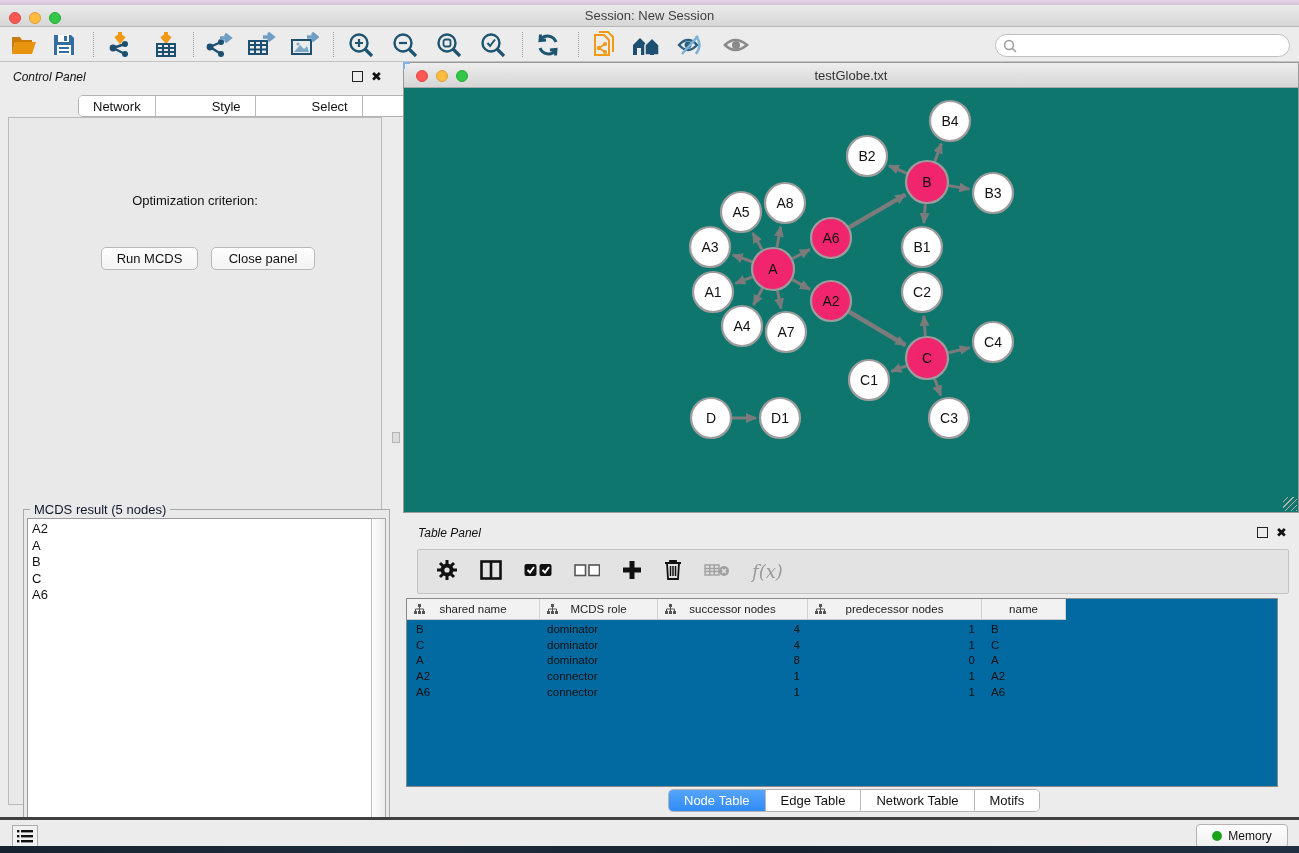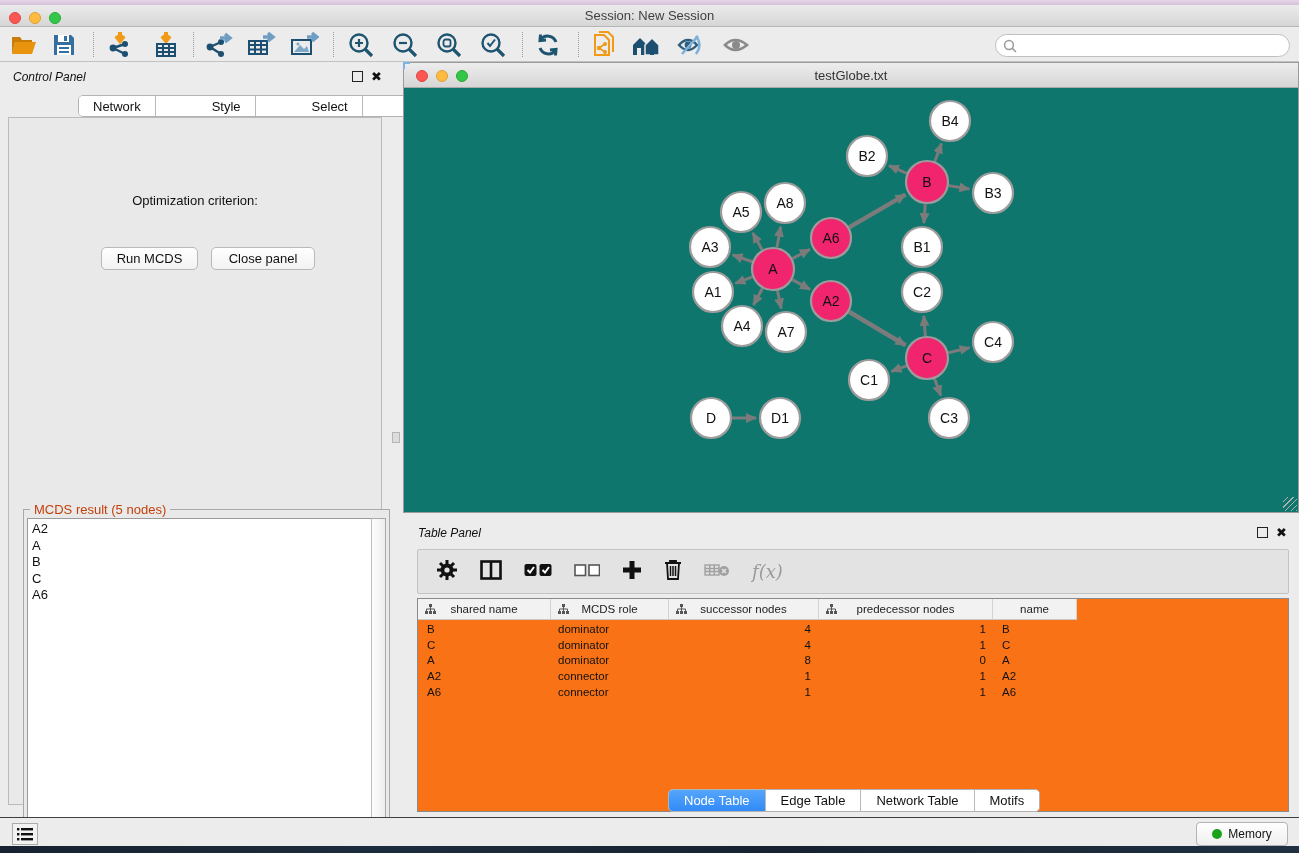--- a/index.html
+++ b/index.html
@@ -49,58 +49,58 @@
   #criterion .stepper { width:19px; height:20px; margin-right:2px; border-radius:4px;
     background:linear-gradient(#5fb0fc,#2e85f6); display:flex; flex-direction:column; align-items:center; justify-content:center; gap:2px; }
   .chev-up { width:0; height:0; border-left:4px solid transparent; border-right:4px solid transparent; border-bottom:4px solid #fff; }
   .chev-dn { width:0; height:0; border-left:4px solid transparent; border-right:4px solid transparent; border-top:4px solid #fff; }
   .pushbtn { position:absolute; height:23px; background:linear-gradient(#ffffff,#f2f2f2); border:1px solid #b9b9b9; border-radius:5px;
     font-size:13px; color:#111; display:flex; align-items:center; justify-content:center; }
   #run-btn { left:92px; top:129px; width:97px; }
   #closep-btn { left:202px; top:129px; width:104px; }
 
   #result-box { position:absolute; left:14px; top:391px; width:367px; height:340px; border:1px solid #a9a9a9; background:#e9e9e9; }
-  #result-box .legend { position:absolute; left:6px; top:-8px; background:#e9e9e9; padding:0 4px; font-size:13px; color:#c2410c; }
+  #result-box .legend { position:absolute; left:6px; top:-8px; background:#e9e9e9; padding:0 4px; font-size:13px; color:#0f172a; }
   #result-list { position:absolute; left:3px; top:8px; width:346px; height:327px; background:#fff; border:1px solid #9a9a9a;
     font-size:13px; color:#111; padding:2px 0 0 4px; line-height:16.5px; overflow:hidden; }
   #result-scroll { position:absolute; right:3px; top:8px; width:15px; height:327px; background:linear-gradient(90deg,#fdfdfd,#ededed);
     border:1px solid #a9a9a9; border-left:1px solid #bdbdbd; }
 
   
   #net-window { left:403px; top:62px; width:896px; height:451px; background:#0f766e; border:1px solid #9a9a9a; }
   #net-titlebar { position:absolute; left:0; top:0; width:100%; height:25px;
     background:linear-gradient(#ededed,#d6d6d6); border-bottom:1px solid #aaa;
     display:flex; align-items:center; justify-content:center; }
   #net-titlebar .title { font-size:13px; color:#333; }
   #net-grip { position:absolute; right:1px; bottom:1px; width:14px; height:14px;
     background:repeating-linear-gradient(135deg, transparent 0 3px, #b0b0b0 3px 4px); }
   #blue-corner { position:absolute; left:403px; top:62px; width:7px; height:7px; border-left:2px solid #7fb2e5; border-top:2px solid #7fb2e5; }
   #split-grip { position:absolute; left:392px; top:432px; width:8px; height:11px; background:#dcdcdc; border:1px solid #b5b5b5; }
 
   
   #table-panel { left:390px; top:518px; width:909px; height:299px; background:#ececec; }
   #tp-toolbar { position:absolute; left:27px; top:31px; width:872px; height:45px; background:#e3e3e3; border:1px solid #c3c3c3; border-radius:2px;
     display:flex; align-items:center; gap:22px; padding-left:18px; }
-  #tp-table { position:absolute; left:27px; top:80px; width:872px; height:214px; background:#f97316; border:1px solid #8a8a8a; overflow:hidden; }
+  #tp-table { position:absolute; left:16px; top:80px; width:872px; height:189px; background:#0369a1; border:1px solid #8a8a8a; overflow:hidden; }
   #tp-header { position:absolute; left:0; top:0; height:21px; display:flex; }
   .hcell { height:21px; background:#f2f2f2; border-right:1px solid #d2d2d2; border-bottom:1px solid #c9c9c9;
     display:flex; align-items:center; justify-content:center; position:relative; font-size:11.5px; color:#222; }
   .hcell .attr-ico { position:absolute; left:7px; top:5px; }
   .tp-row { position:absolute; left:0; height:15.8px; width:660px; display:flex; font-size:11.5px; color:#111; }
   .tcell { height:15.8px; display:flex; align-items:center; }
   .c1 { width:133px; padding-left:9px; }
   .c2 { width:118px; padding-left:7px; }
   .c3 { width:150px; justify-content:flex-end; padding-right:8px; }
   .c4 { width:174px; justify-content:flex-end; padding-right:7px; }
   .c5 { width:84px; padding-left:9px; }
   #tp-tabs { left:278px; top:271px; height:23px; }
   #tp-tabs .seg-tab { padding:3px 15px; }
 
   
-  #footer { left:0; top:817px; width:1299px; height:29px; background:#ececec; border-top:1px solid #404040; }
+  #footer { left:0; top:817px; width:1299px; height:29px; background:#ececec; border-top:3px solid #404040; }
   #list-btn { position:absolute; left:12px; top:5px; width:26px; height:22px; background:#f2f2f2; border:1px solid #ababab;
     display:flex; align-items:center; justify-content:center; }
   #memory-btn { position:absolute; right:11px; top:4px; width:92px; height:24px; background:linear-gradient(#fff,#efefef);
     border:1px solid #b3b3b3; border-radius:4px; display:flex; align-items:center; justify-content:center; gap:6px; font-size:12px; color:#111; }
   #memory-dot { width:10px; height:10px; border-radius:50%; background:#1ba21b; }
   #navy-strip { left:0; top:846px; width:1299px; height:7px; background:linear-gradient(90deg,#16222f,#1d2c3d 30%,#16222f 60%,#203042); }
 
   .fx-label { font-family:"DejaVu Serif","Liberation Serif",serif; font-style:italic; font-size:18px; color:#9a9a9a; }
 </style>
 </head>

